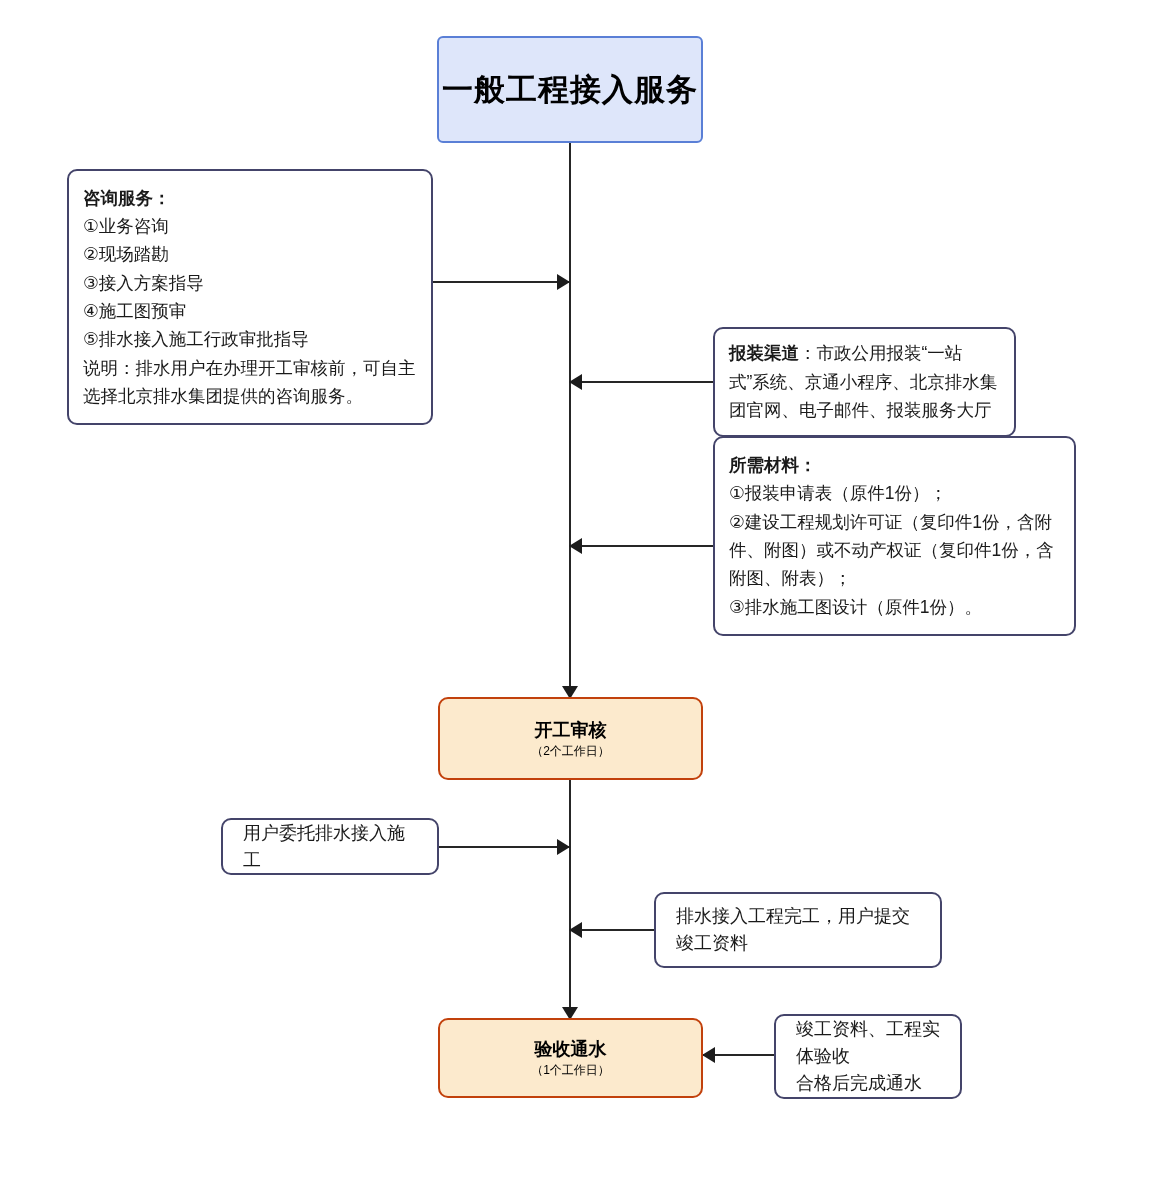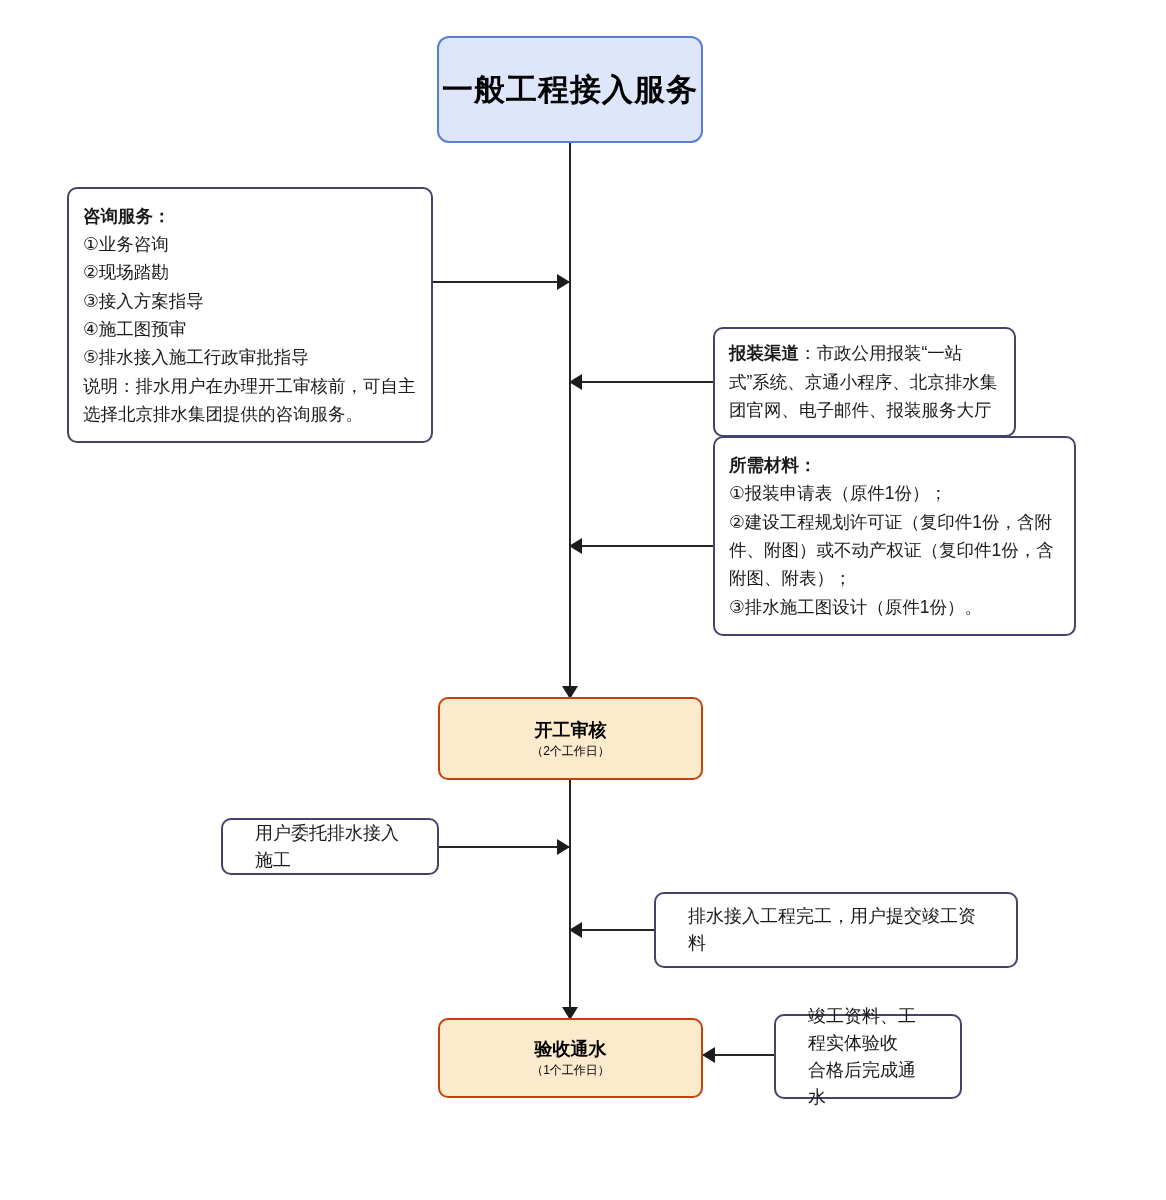--- a/index.html
+++ b/index.html
@@ -24,21 +24,21 @@
     border: 2px solid #44446a;
     border-radius: 10px;
     background: #ffffff;
     display: flex;
     flex-direction: column;
     justify-content: center;
   }
   .node.title-node {
     background: #dee6fa;
     border: 2px solid #5a7fd6;
-    border-radius: 12px;
+    border-radius: 6px;
     align-items: center;
   }
   .node.process-node {
     background: #fceacd;
     border: 2px solid #c2410c;
     align-items: center;
   }
   .title-text {
     font-size: 31px;
     font-weight: bold;
@@ -67,21 +67,21 @@
   .note-body .hd {
     font-weight: bold;
   }
   .note-line {
     white-space: nowrap;
   }
   .note-wrap {
     white-space: normal;
   }
   .single-line {
-    padding: 0 32px;
+    padding: 0 20px;
     font-size: 18px;
     line-height: 1.5;
     color: #1a1a1a;
   }
   .conn {
     position: absolute;
     background: #262626;
   }
   .conn.v { width: 2px; }
   .conn.h { height: 2px; }
@@ -132,21 +132,21 @@
   <div class="conn h" style="left:570px; top:929px; width:85px;"></div>
   <div class="arrow left" style="left:569px; top:922px;"></div>
 
   <div class="conn h" style="left:703px; top:1054px; width:72px;"></div>
   <div class="arrow left" style="left:702px; top:1047px;"></div>
 
   <div class="node title-node" style="left:437px; top:36px; width:266px; height:107px;">
     <span class="title-text">一般工程接入服务</span>
   </div>
 
-  <div class="node" style="left:67px; top:187px; width:366px; height:256px;">
+  <div class="node" style="left:67px; top:169px; width:366px; height:256px;">
     <div class="note-body">
       <div class="note-line hd">咨询服务：</div>
       <div class="note-line">①业务咨询</div>
       <div class="note-line">②现场踏勘</div>
       <div class="note-line">③接入方案指导</div>
       <div class="note-line">④施工图预审</div>
       <div class="note-line">⑤排水接入施工行政审批指导</div>
       <div class="note-wrap">说明：排水用户在办理开工审核前，可自主选择北京排水集团提供的咨询服务。</div>
     </div>
   </div>
@@ -170,21 +170,21 @@
 
   <div class="node process-node" style="left:438px; top:697px; width:265px; height:83px;">
     <span class="proc-title">开工审核</span>
     <span class="proc-sub">（2个工作日）</span>
   </div>
 
   <div class="node" style="left:221px; top:818px; width:218px; height:57px;">
     <div class="single-line">用户委托排水接入施工</div>
   </div>
 
-  <div class="node" style="left:654px; top:892px; width:364px; height:76px;">
+  <div class="node" style="left:654px; top:892px; width:288px; height:76px;">
     <div class="single-line">排水接入工程完工，用户提交竣工资料</div>
   </div>
 
   <div class="node process-node" style="left:438px; top:1018px; width:265px; height:80px;">
     <span class="proc-title">验收通水</span>
     <span class="proc-sub">（1个工作日）</span>
   </div>
 
   <div class="node" style="left:774px; top:1014px; width:188px; height:85px;">
     <div class="single-line">竣工资料、工程实体验收</div>

